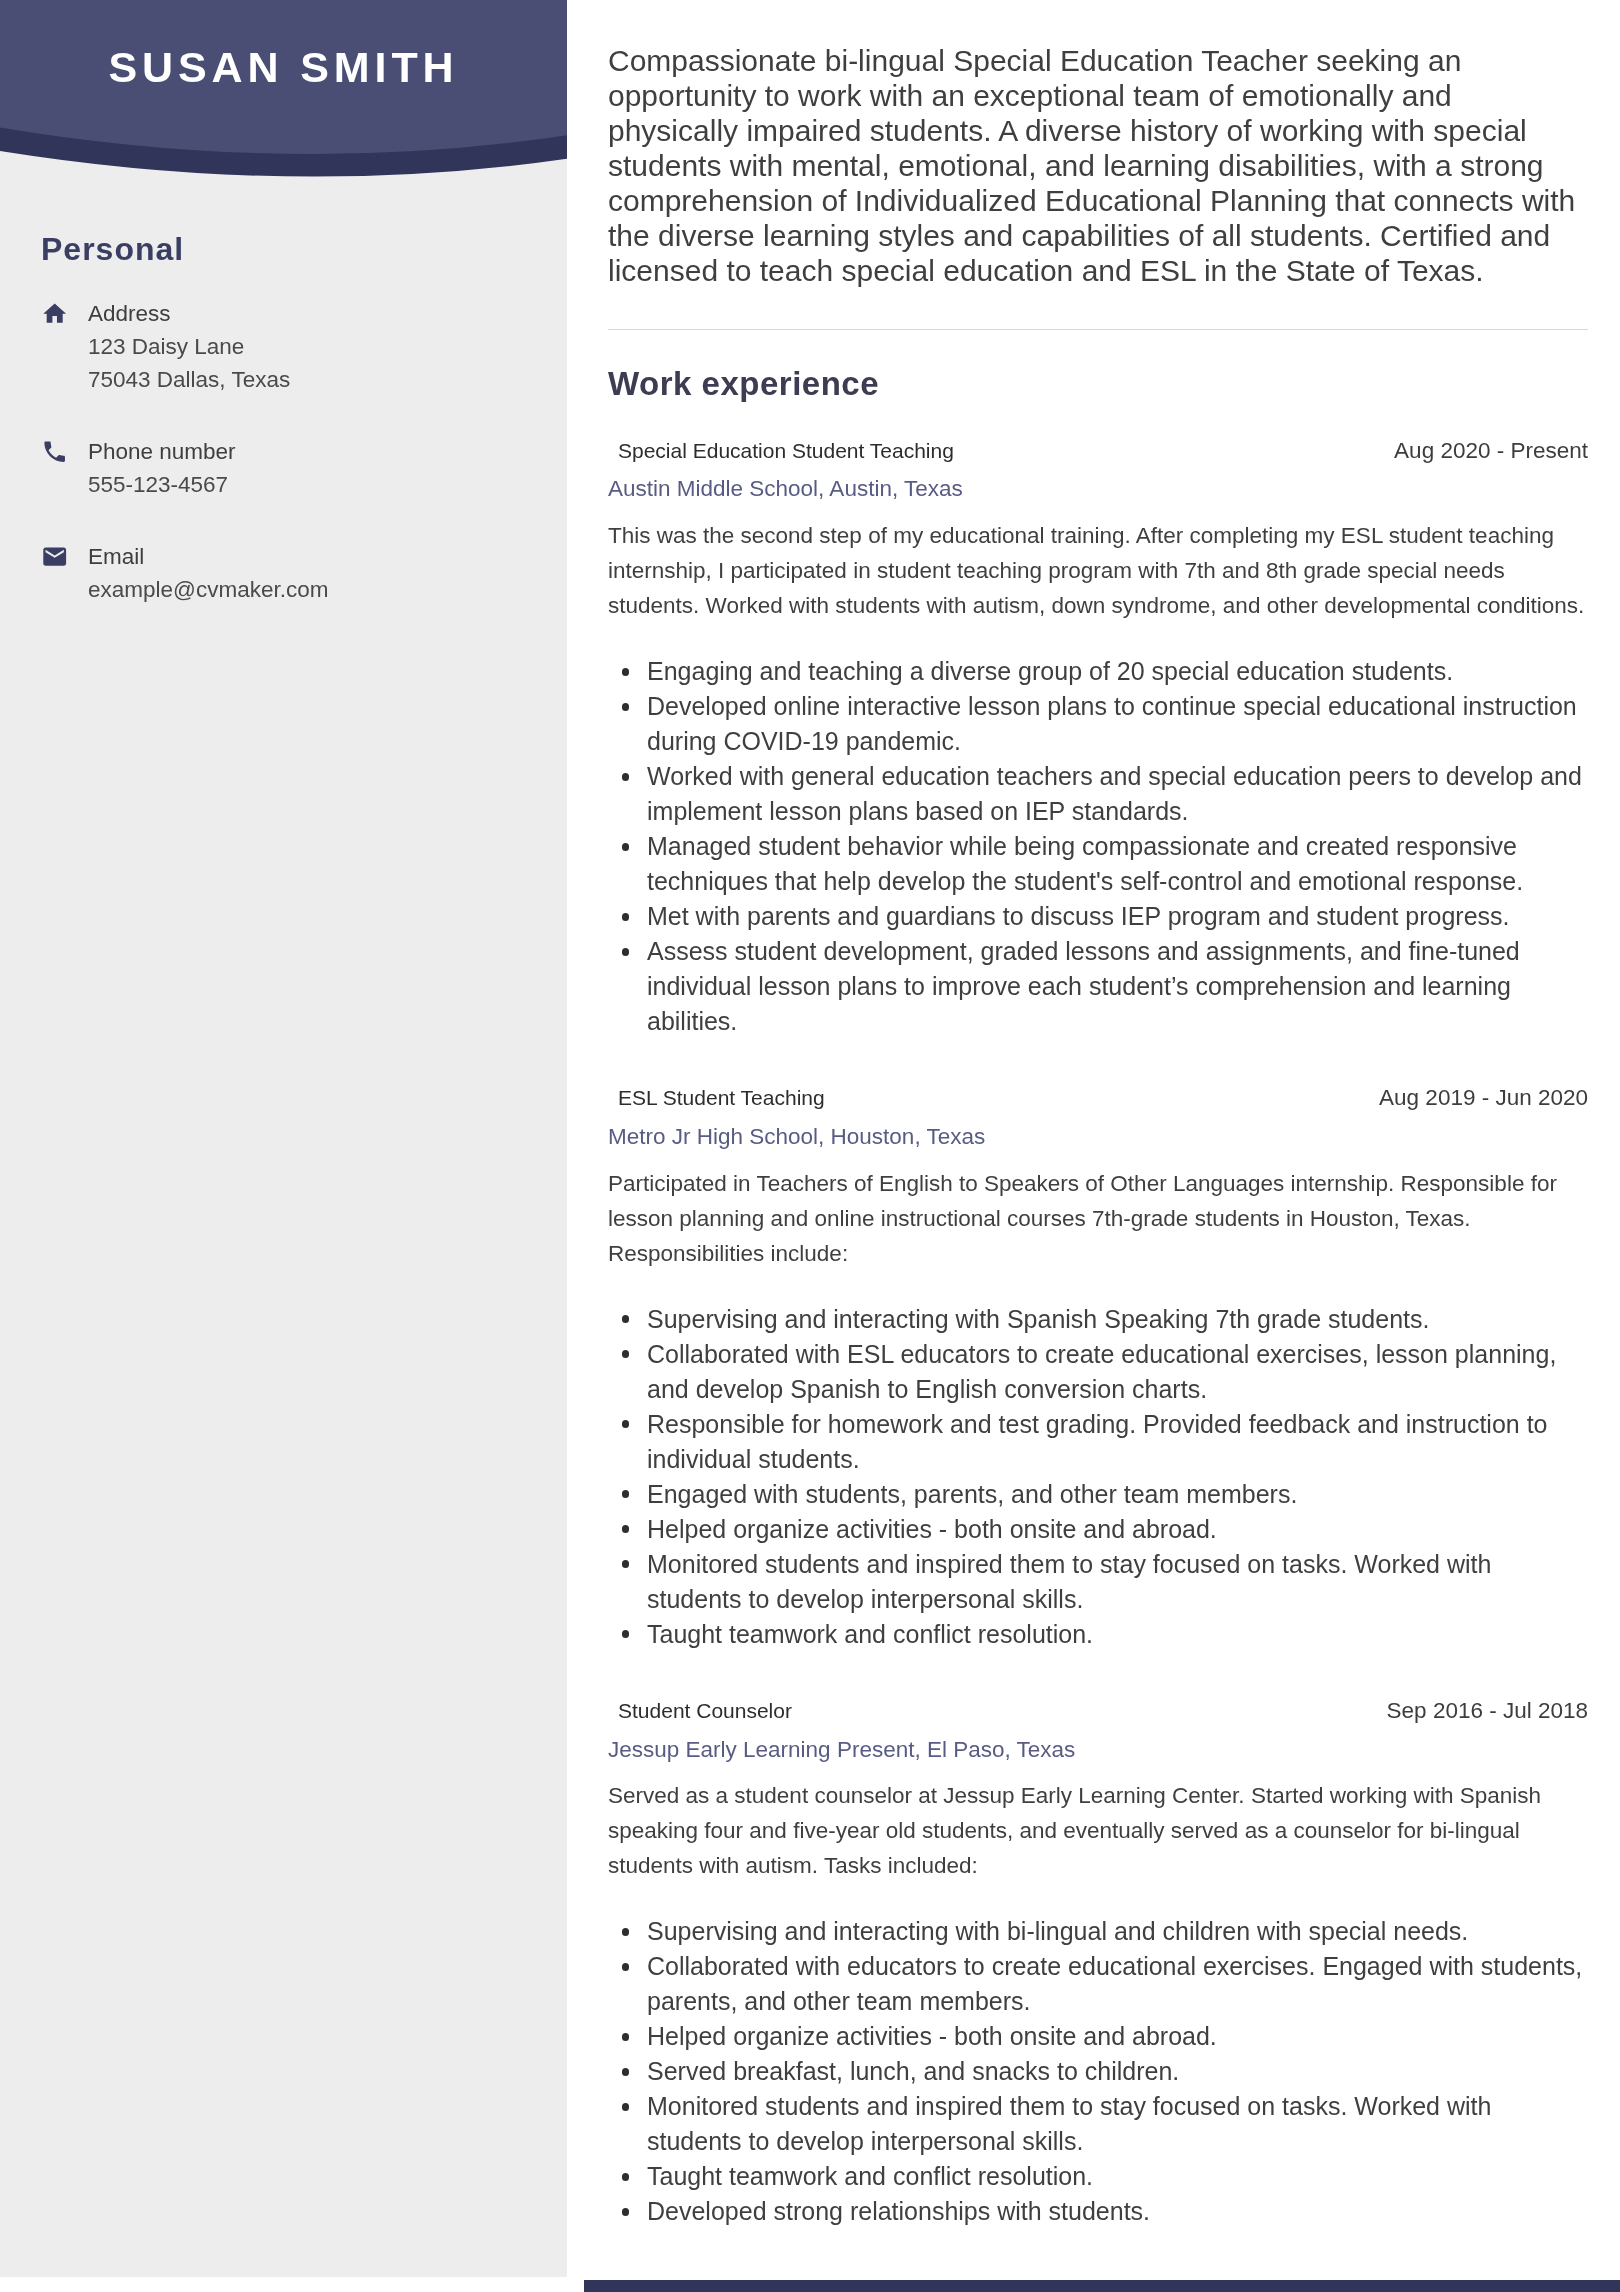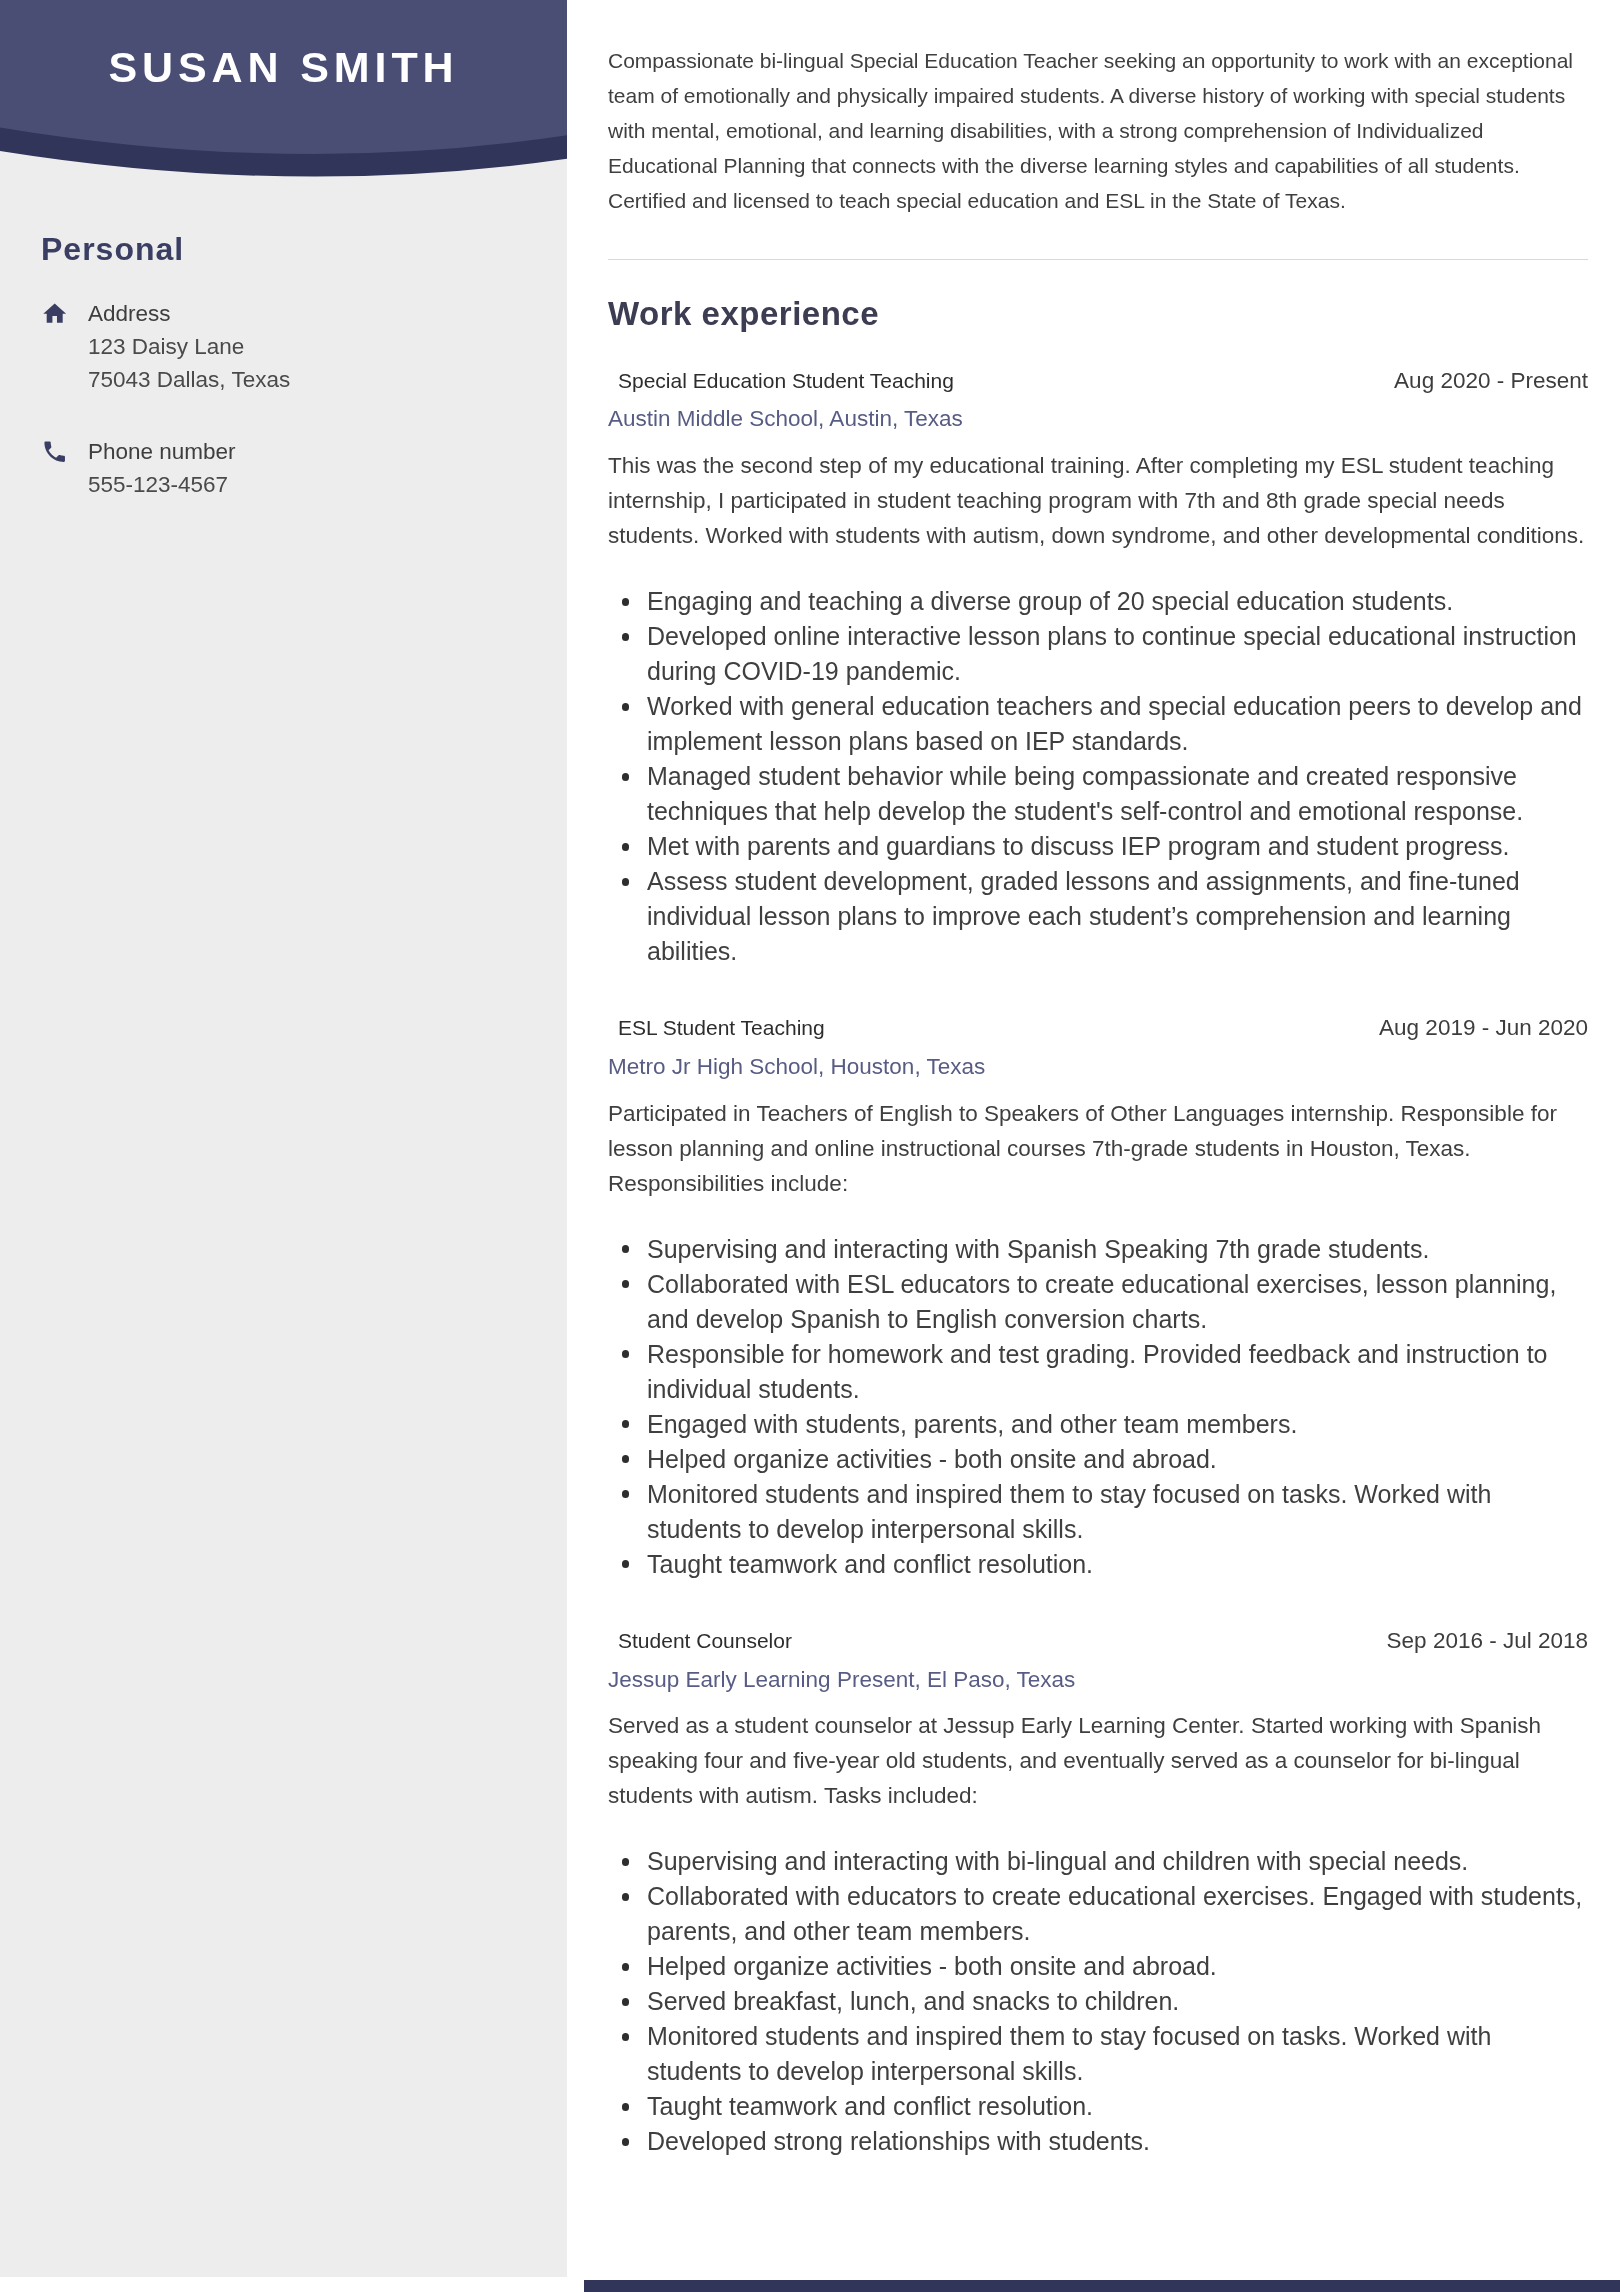--- a/index.html
+++ b/index.html
@@ -35,21 +35,21 @@
   }
   .contact-item{display:flex;margin-bottom:39px;}
   .ci-icon{flex:0 0 47px;width:47px;padding-top:2.9px;color:var(--navy-text);}
   .ci-icon svg{width:27.4px;height:27.4px;display:block;}
   .ci-label{font-weight:400;font-size:22.5px;color:#3e3e3e;line-height:33px;}
   .ci-value{font-size:22.5px;color:#4a4a4a;line-height:33px;}
   
   .main{
     margin-left:567px;padding:43px 32px 0 41px;
   }
-  .summary{margin:0;font-size:21px;line-height:35px;color:var(--body-text);}
+  .summary{margin:0;font-size:30px;line-height:35px;color:var(--body-text);}
   .divider{border:none;border-top:1px solid #d8d8d8;margin:41px 0 35px 0;}
   .work-title{
     margin:0 0 25.5px 0;font-size:33px;font-weight:700;letter-spacing:0.5px;
     color:#3c3c52;
   }
   .job{margin-top:37px;}
   .job:first-child{margin-top:0;}
   .job-head{display:flex;justify-content:space-between;align-items:baseline;}
   .job-title{margin:10px;font-size:21px;font-weight:400;color:#2d2d2d;}
   .job-dates{font-size:22.5px;color:#3d3d3d;white-space:nowrap;}
@@ -105,20 +105,31 @@
           <svg viewBox="0 0 24 24" fill="currentColor">
               <path d="M6.62 10.79c1.44 2.83 3.76 5.14 6.59 6.59l2.2-2.2c.27-.27.67-.36 1.02-.24 1.12.37 2.33.57 3.57.57.55 0 1 .45 1 1V20c0 .55-.45 1-1 1-9.39 0-17-7.61-17-17 0-.55.45-1 1-1h3.5c.55 0 1 .45 1 1 0 1.25.2 2.45.57 3.57.11.35.03.74-.25 1.02l-2.2 2.2z"></path>
             </svg>
         </span>
         <div class="ci-text">
           <div class="ci-label">Phone number</div>
           <div class="ci-value">555-123-4567</div>
         </div>
       </div>
 
+      <div class="contact-item">
+        <span class="ci-icon">
+          <svg viewBox="0 0 24 24" fill="currentColor">
+              <path d="M20 4H4c-1.1 0-1.99.9-1.99 2L2 18c0 1.1.9 2 2 2h16c1.1 0 2-.9 2-2V6c0-1.1-.9-2-2-2zm0 4l-8 5-8-5V6l8 5 8-5v2z"></path>
+            </svg>
+        </span>
+        <div class="ci-text">
+          <div class="ci-label">Email</div>
+          <div class="ci-value">example@cvmaker.com</div>
+        </div>
+      </div>
     </div>
   </aside>
 
   <main class="main">
     <p class="summary">Compassionate bi-lingual Special Education Teacher seeking an opportunity to work with an exceptional team of emotionally and physically impaired students. A diverse history of working with special students with mental, emotional, and learning disabilities, with a strong comprehension of Individualized Educational Planning that connects with the diverse learning styles and capabilities of all students. Certified and licensed to teach special education and ESL in the State of Texas.</p>
     <hr class="divider">
     <h2 class="work-title">Work experience</h2>
     <div id="jobs-list">
   <section class="job">
     <div class="job-head">

